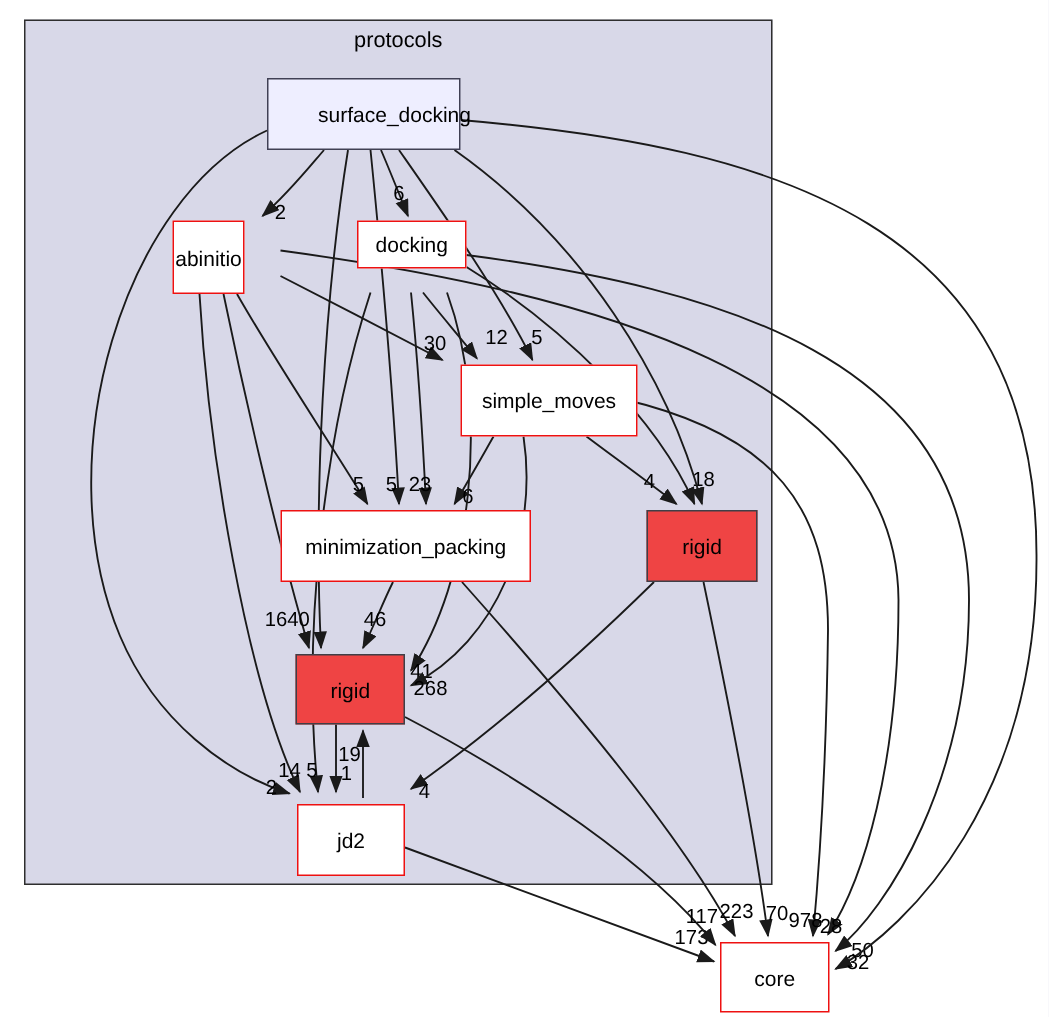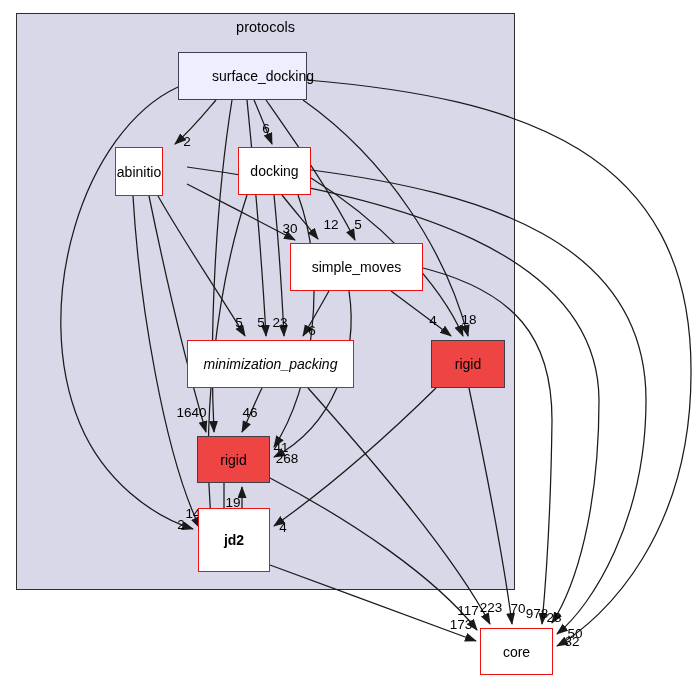--- a/index.html
+++ b/index.html
@@ -125,35 +125,35 @@
       <path d="M307,80 C520,98 691,150 691,370 C692,532 606,618 557,646" class="edge" marker-end="url(#arrow)"></path>
       <text x="572" y="646" class="edge-label">32</text>
     </svg>
   <div id="nodes">
       <div class="node light" style="left: 178px; top: 52px; width: 129px; height: 48px;">
         <span>surface_docking</span>
       </div>
       <div class="node red" style="left: 115px; top: 147px; width: 48px; height: 49px;">
         <span>abinitio</span>
       </div>
-      <div class="node red" style="left: 238px; top: 147px; width: 73px; height: 48px;">
+      <div class="node red" style="left: 238px; top: 147px; width: 73px; height: 32px;">
         <span>docking</span>
       </div>
-      <div class="node red" style="left: 290px; top: 243px; width: 133px; height: 48px;">
+      <div class="node red" style="left: 307px; top: 243px; width: 118px; height: 48px;">
         <span>simple_moves</span>
       </div>
-      <div class="node red" style="left: 187px; top: 340px; width: 167px; height: 48px; font-style: italic;">
+      <div class="node red" style="left: 187px; top: 340px; width: 167px; height: 48px;">
         <span>minimization_packing</span>
       </div>
       <div class="node dark" style="left: 431px; top: 340px; width: 74px; height: 48px;">
         <span>rigid</span>
       </div>
       <div class="node dark" style="left: 197px; top: 436px; width: 73px; height: 47px;">
         <span>rigid</span>
       </div>
-      <div class="node red" style="left: 198px; top: 508px; width: 72px; height: 64px; font-weight: bold;">
+      <div class="node red" style="left: 198px; top: 536px; width: 72px; height: 48px;">
         <span>jd2</span>
       </div>
       <div class="node red" style="left: 480px; top: 628px; width: 73px; height: 47px;">
         <span>core</span>
       </div>
     </div>
 </div>
 
 </body></html>

